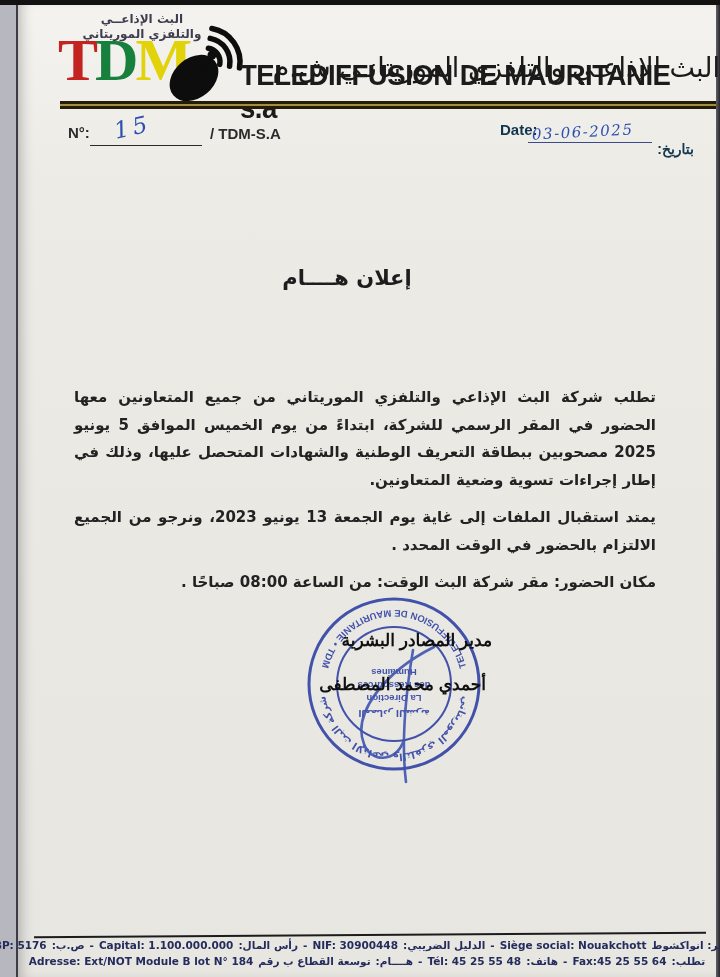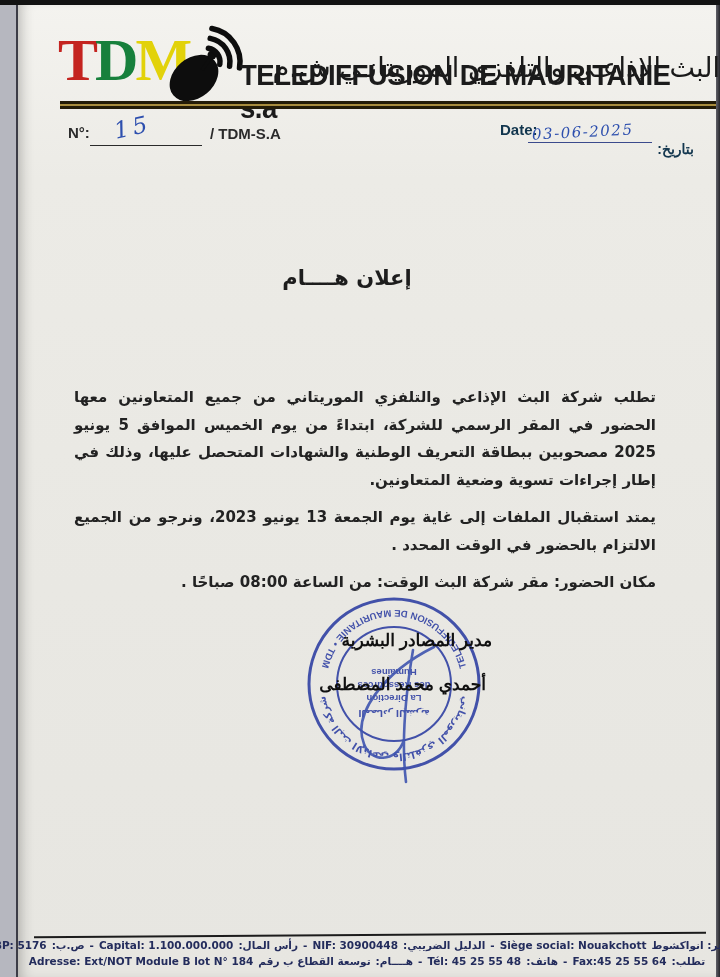--- a/index.html
+++ b/index.html
@@ -69,20 +69,24 @@
 </style>
 </head>
 <body>
 
 <div id="page">
   <div class="top-bar"></div>
   <div class="right-edge"></div>
 
   <div class="paper">
 
+    <div class="logo-small">
+      <div>البث الإذاعــي</div>
+      <div>والتلفزي الموريتاني</div>
+    </div>
 
     <div class="tdm">
       <span style="color: rgb(196, 36, 32);">T</span><span style="color: rgb(23, 128, 60);">D</span><span style="color: rgb(226, 210, 10);">M</span>
     </div>
 
     <svg class="dish" viewBox="0 0 95 95">
       <ellipse cx="40" cy="64" rx="27" ry="20" transform="rotate(-40 40 64)" fill="#0d0d0d"></ellipse>
       <line x1="48" y1="56" x2="58" y2="42" stroke="#0d0d0d" stroke-width="3.5"></line>
       <circle cx="58" cy="41" r="4.5" fill="#0d0d0d"></circle>
       <g fill="none" stroke="#0d0d0d" stroke-width="5.5" stroke-linecap="round">

